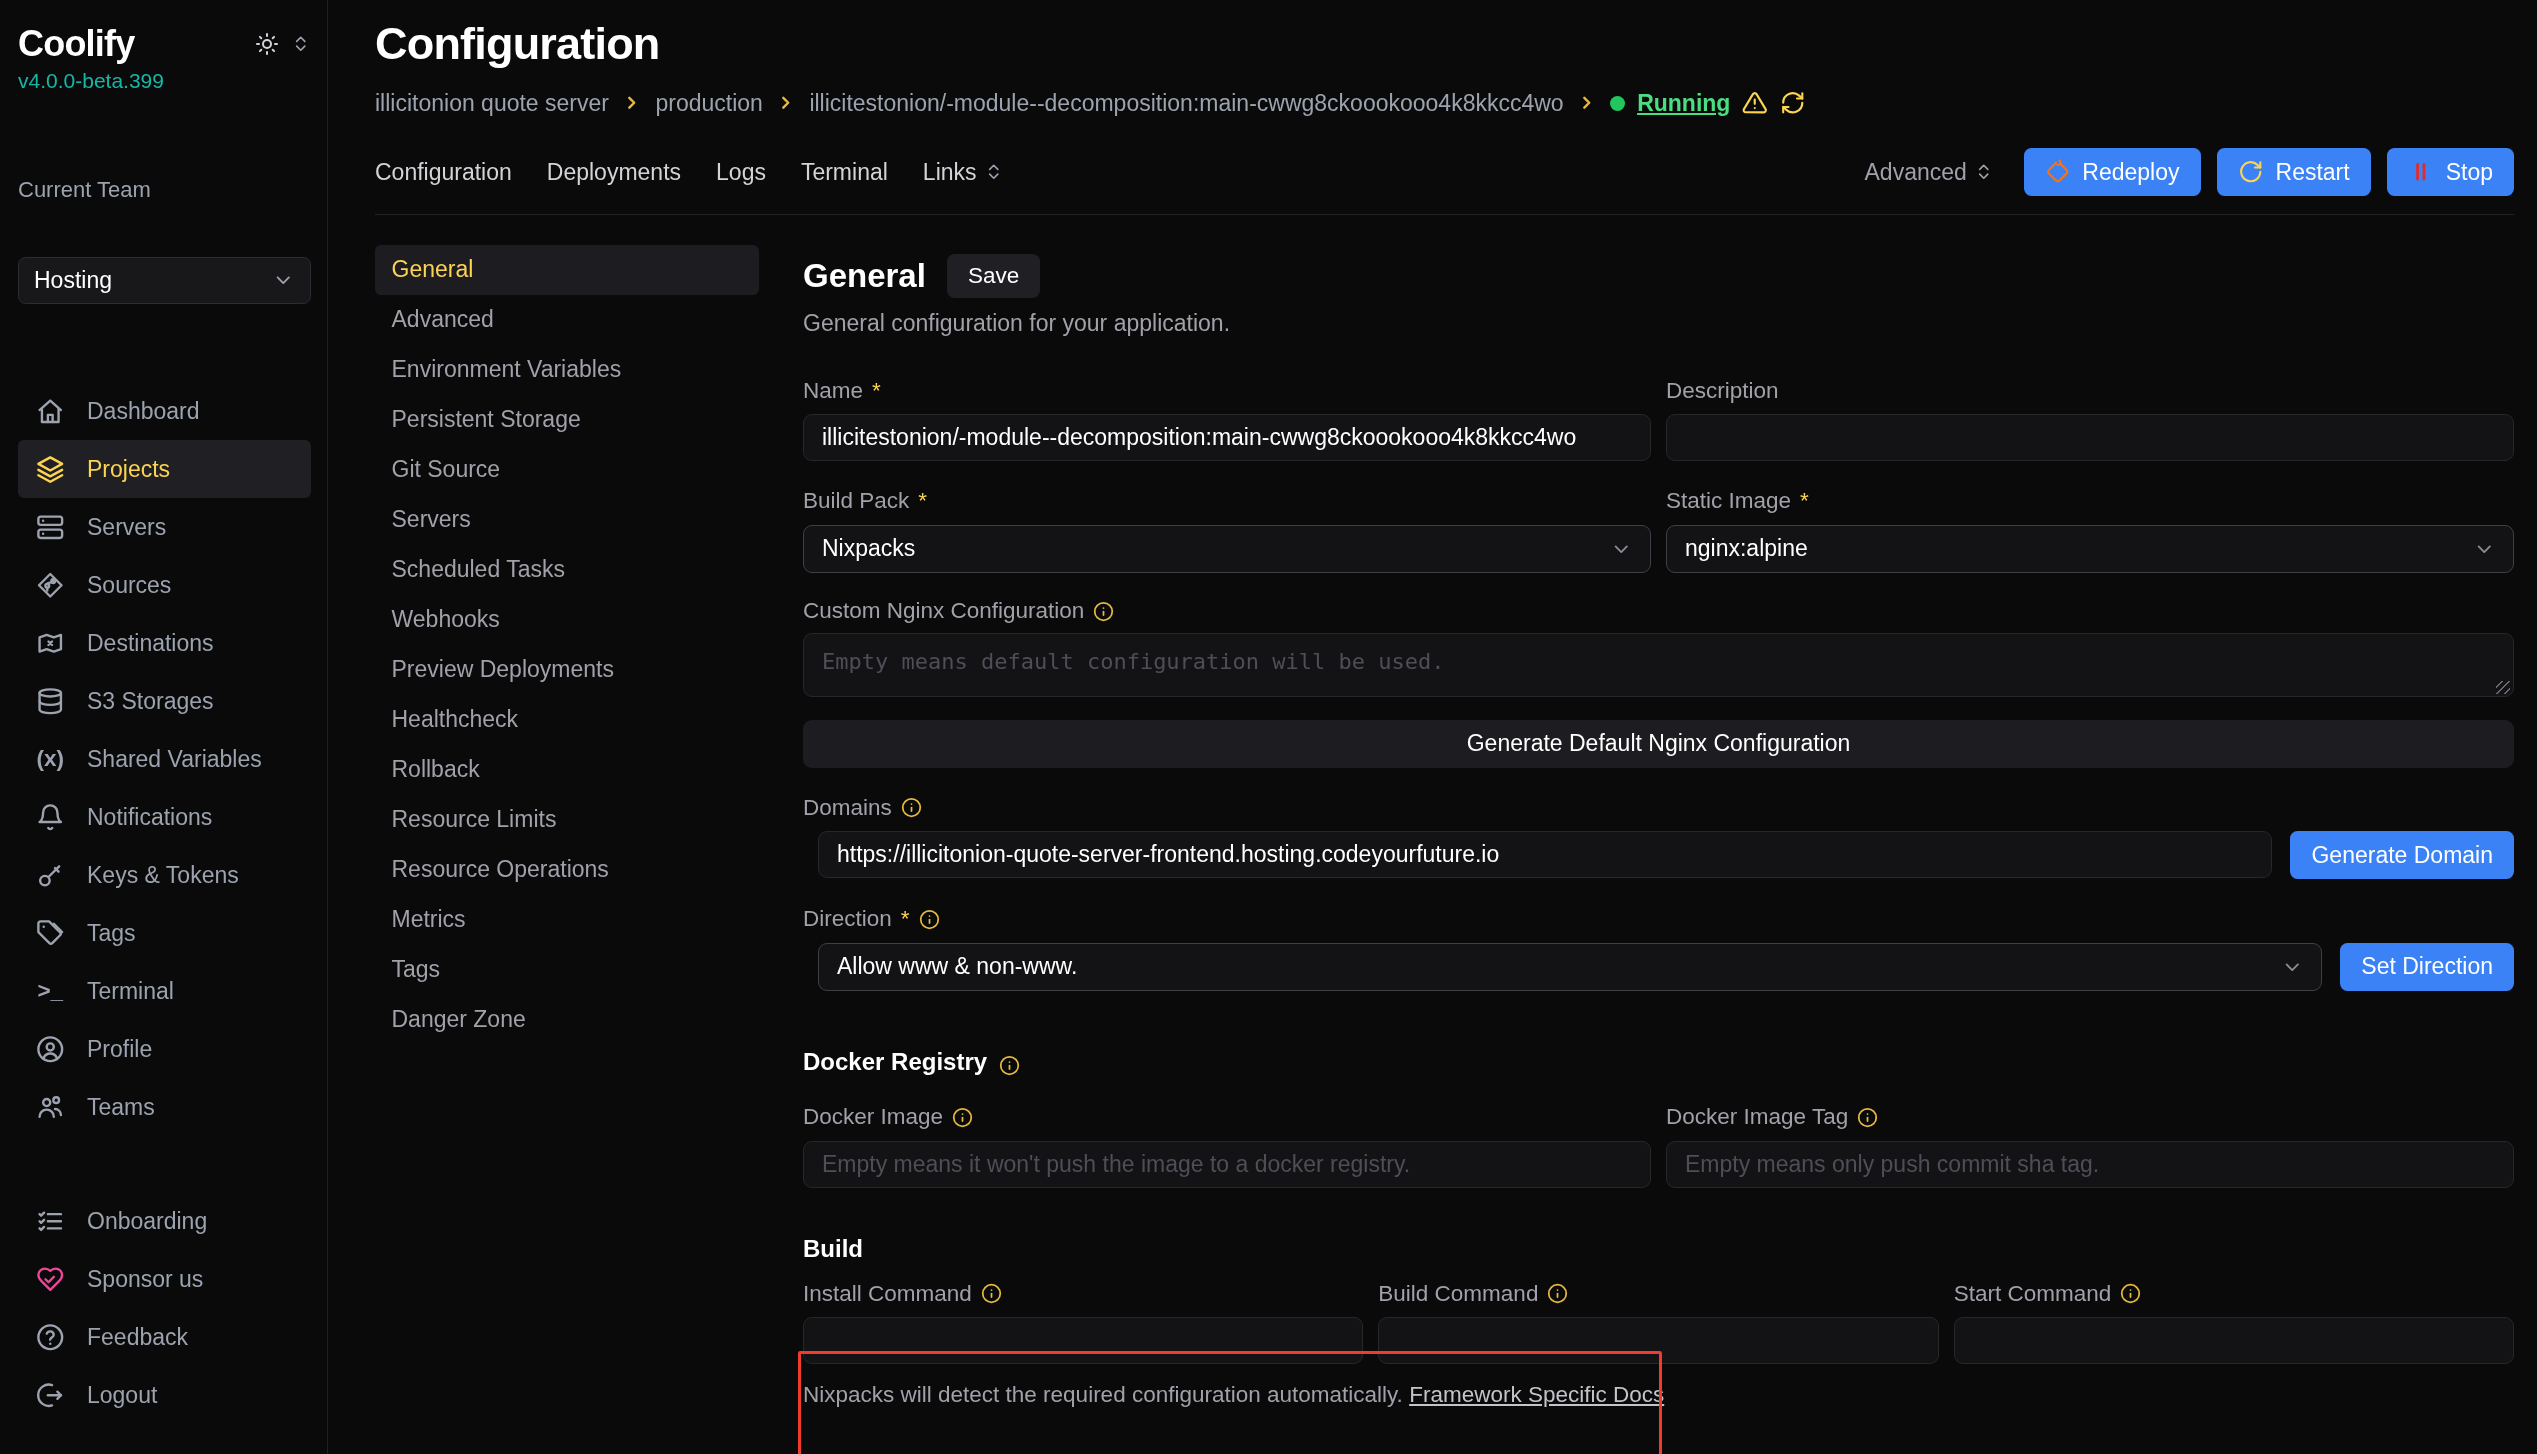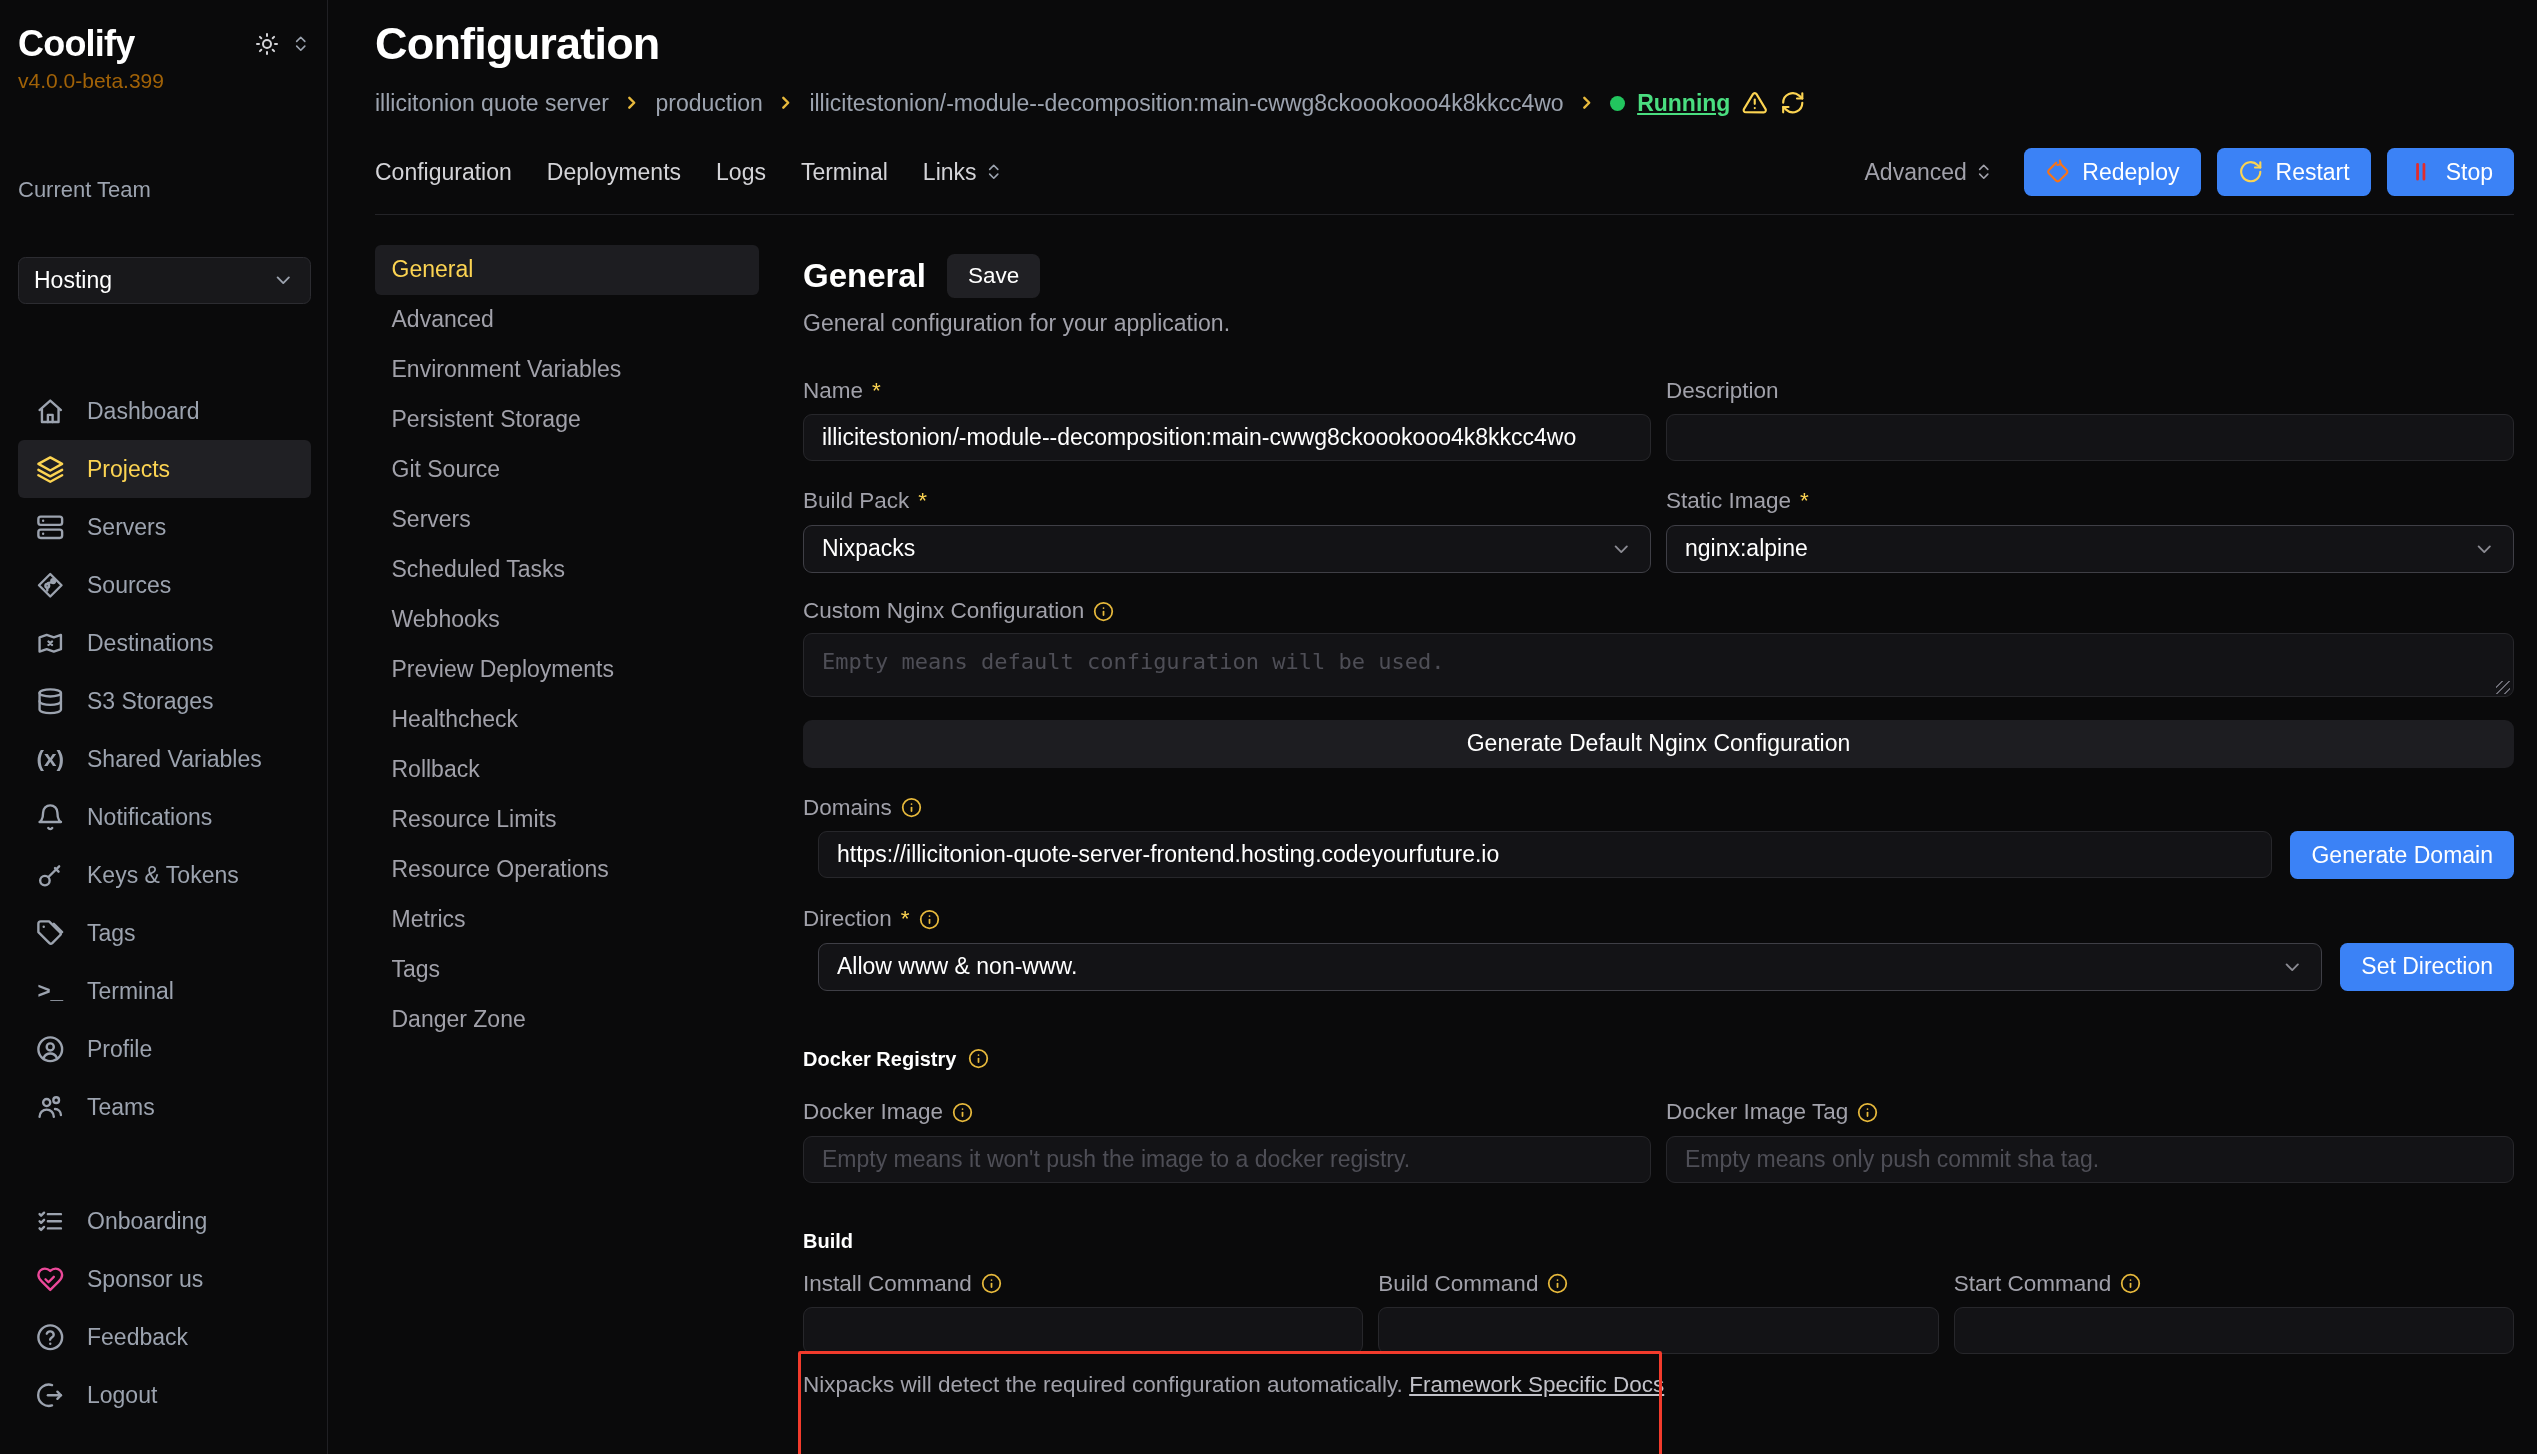--- a/index.html
+++ b/index.html
@@ -12,21 +12,21 @@
   svg { display: block; }
 
   
   .sidebar { width: 328px; min-width: 328px; height: 100%; border-right: 0.8px solid #202024;
              padding: 22.5px 16.5px 30px 18px; display: flex; flex-direction: column; gap: 39px; }
   .logo-row { display: flex; justify-content: space-between; align-items: flex-start; }
   .logo { font-size: 36px; font-weight: 800; letter-spacing: -0.8px; }
   .logo-icons { display: flex; gap: 12px; align-items: center; margin-top: 9px; color: #d4d4d8; }
   .logo-icons svg { width: 24px; height: 24px; }
   .logo-icons .updown svg { width: 19.5px; height: 19.5px; color: #9ca3af; }
-  .version { font-size: 21px; color: #a16207; margin-top: 4.5px; }
+  .version { font-size: 21px; color: #14b8a6; margin-top: 4.5px; }
   .team-label { font-size: 22px; color: #9ca3af; margin-top: 45px; }
   .team-select { margin-top: 15px; height: 47px; background: #18181b; border: 0.8px solid #2c2c31;
                  border-radius: 7.5px; display: flex; align-items: center; justify-content: space-between;
                  padding: 0 15px; font-size: 23px; cursor: pointer; }
   .team-select svg { width: 22.5px; height: 22.5px; color: #9ca3af; }
   .nav { margin-top: 39px; display: flex; flex-direction: column; }
   .nav-item { height: 58px; display: flex; align-items: center; gap: 22.5px; padding-left: 18px;
               color: #9ca3af; font-size: 23px; border-radius: 6px; cursor: pointer; }
   .nav-item svg { width: 28.5px; height: 28.5px; flex: none; }
   .nav-item .glyph { width: 28.5px; text-align: center; font-weight: 700; font-size: 22.5px; flex: none; }
@@ -59,21 +59,21 @@
 
   .content { display: flex; margin-top: 30px; flex: 1; min-height: 0; }
   .subnav { width: 384px; min-width: 384px; display: flex; flex-direction: column; }
   .subnav-item { height: 50px; display: flex; align-items: center; padding: 0 16.5px;
                  font-size: 23px; color: #a1a1aa; border-radius: 6px; cursor: pointer; }
   .subnav-item.active { background: #1d1d21; color: #fcd452; }
 
   .form { flex: 1; margin-left: 44px; min-width: 0; }
   .sec-head { display: flex; align-items: center; gap: 21px; margin-top: 9px; }
   h2 { font-size: 33px; font-weight: 800; }
-  h3 { font-size: 20px; font-weight: 800; display: flex; align-items: flex-start; gap: 12px; }
+  h3 { font-size: 24px; font-weight: 800; display: flex; align-items: flex-end; gap: 12px; }
   .save-btn { height: 44px; padding: 0 21px; font-size: 22.5px; background: #202024; color: #fff;
               border: none; border-radius: 7.5px; font-family: inherit; cursor: pointer; }
   .subtitle { margin-top: 12px; color: #a1a1aa; font-size: 23px; }
 
   .lbl { display: flex; align-items: center; gap: 9px; font-size: 22.5px; color: #a1a1aa; margin-bottom: 10.5px; }
   .req { color: #fcd452; }
   .info { display: inline-flex; cursor: pointer; }
   .info svg { width: 21px; height: 21px; color: #e7b93c; }
 
   .grid2 { display: grid; grid-template-columns: 1fr 1fr; column-gap: 15px; }

